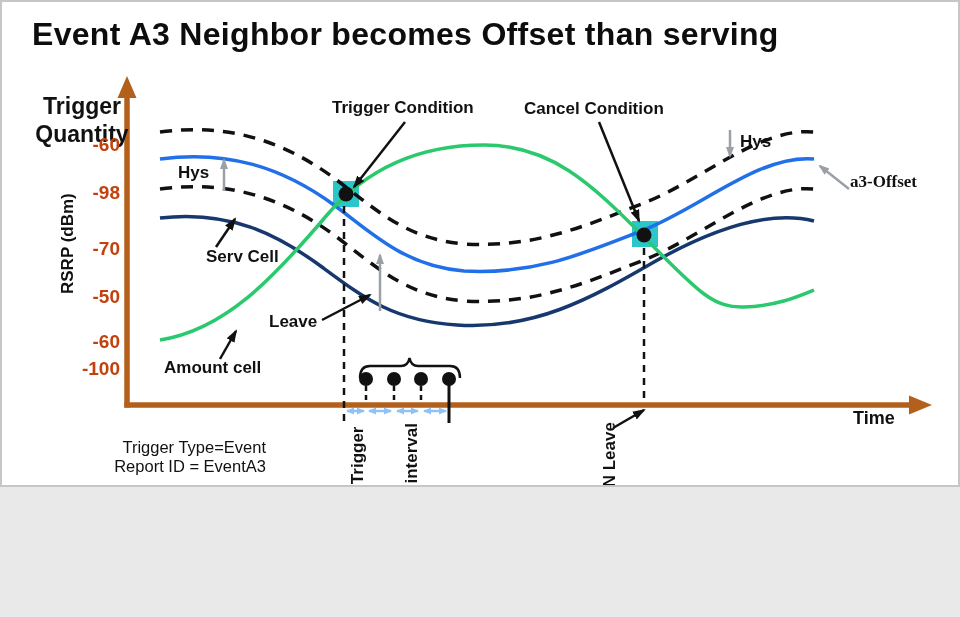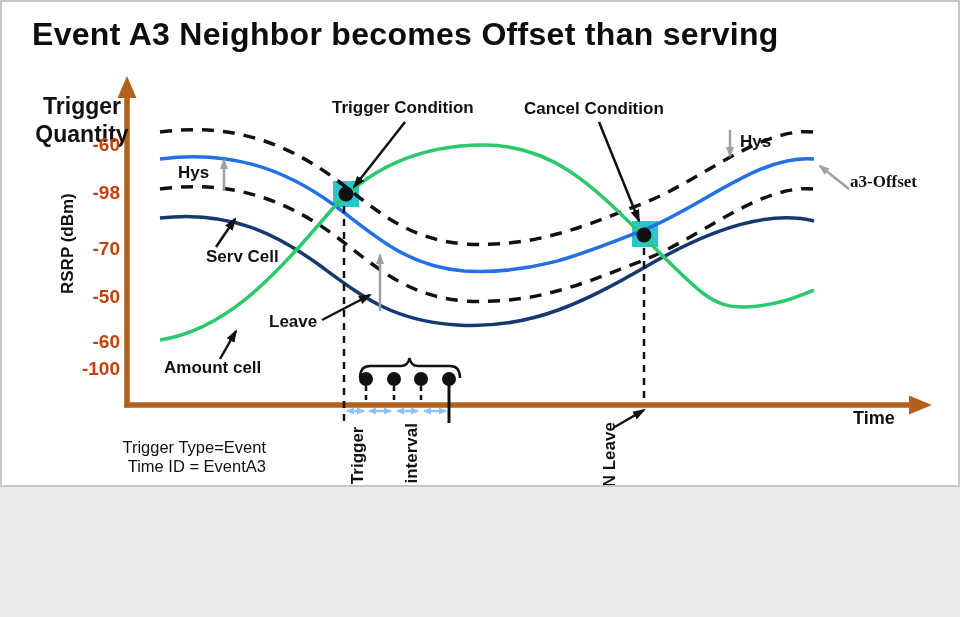--- a/index.html
+++ b/index.html
@@ -127,21 +127,21 @@
   <div class="abs lbl" style="left:162px;top:356px;">Amount cell</div>
 
   <div class="abs vlabel" style="left:346px;top:547px;">Time to Trigger</div>
   <div class="abs vlabel" style="left:400px;top:541px;">Report interval</div>
   <div class="abs vlabel" style="left:598px;top:558px;">Report ON Leave</div>
 
   <div class="abs time">Time</div>
 
   <div class="abs footnote">
     <div>Trigger Type=Event</div>
-    <div>Time ID = EventA3</div>
+    <div>Report ID = EventA3</div>
   </div>
 
   <div class="abs logo">
     <svg width="42" height="34" viewBox="-21 -17 42 34">
       <g stroke="#3f3f3f" stroke-width="2.1" fill="none" stroke-linecap="round">
         <path d="M-3.5,-6.06 A7,7 0 0 0 -3.5,6.06"></path>
         <path d="M-6,-10.39 A12,12 0 0 0 -6,10.39"></path>
         <path d="M-8.5,-14.72 A17,17 0 0 0 -8.5,14.72"></path>
         <path d="M3.5,-6.06 A7,7 0 0 1 3.5,6.06"></path>
         <path d="M6,-10.39 A12,12 0 0 1 6,10.39"></path>

